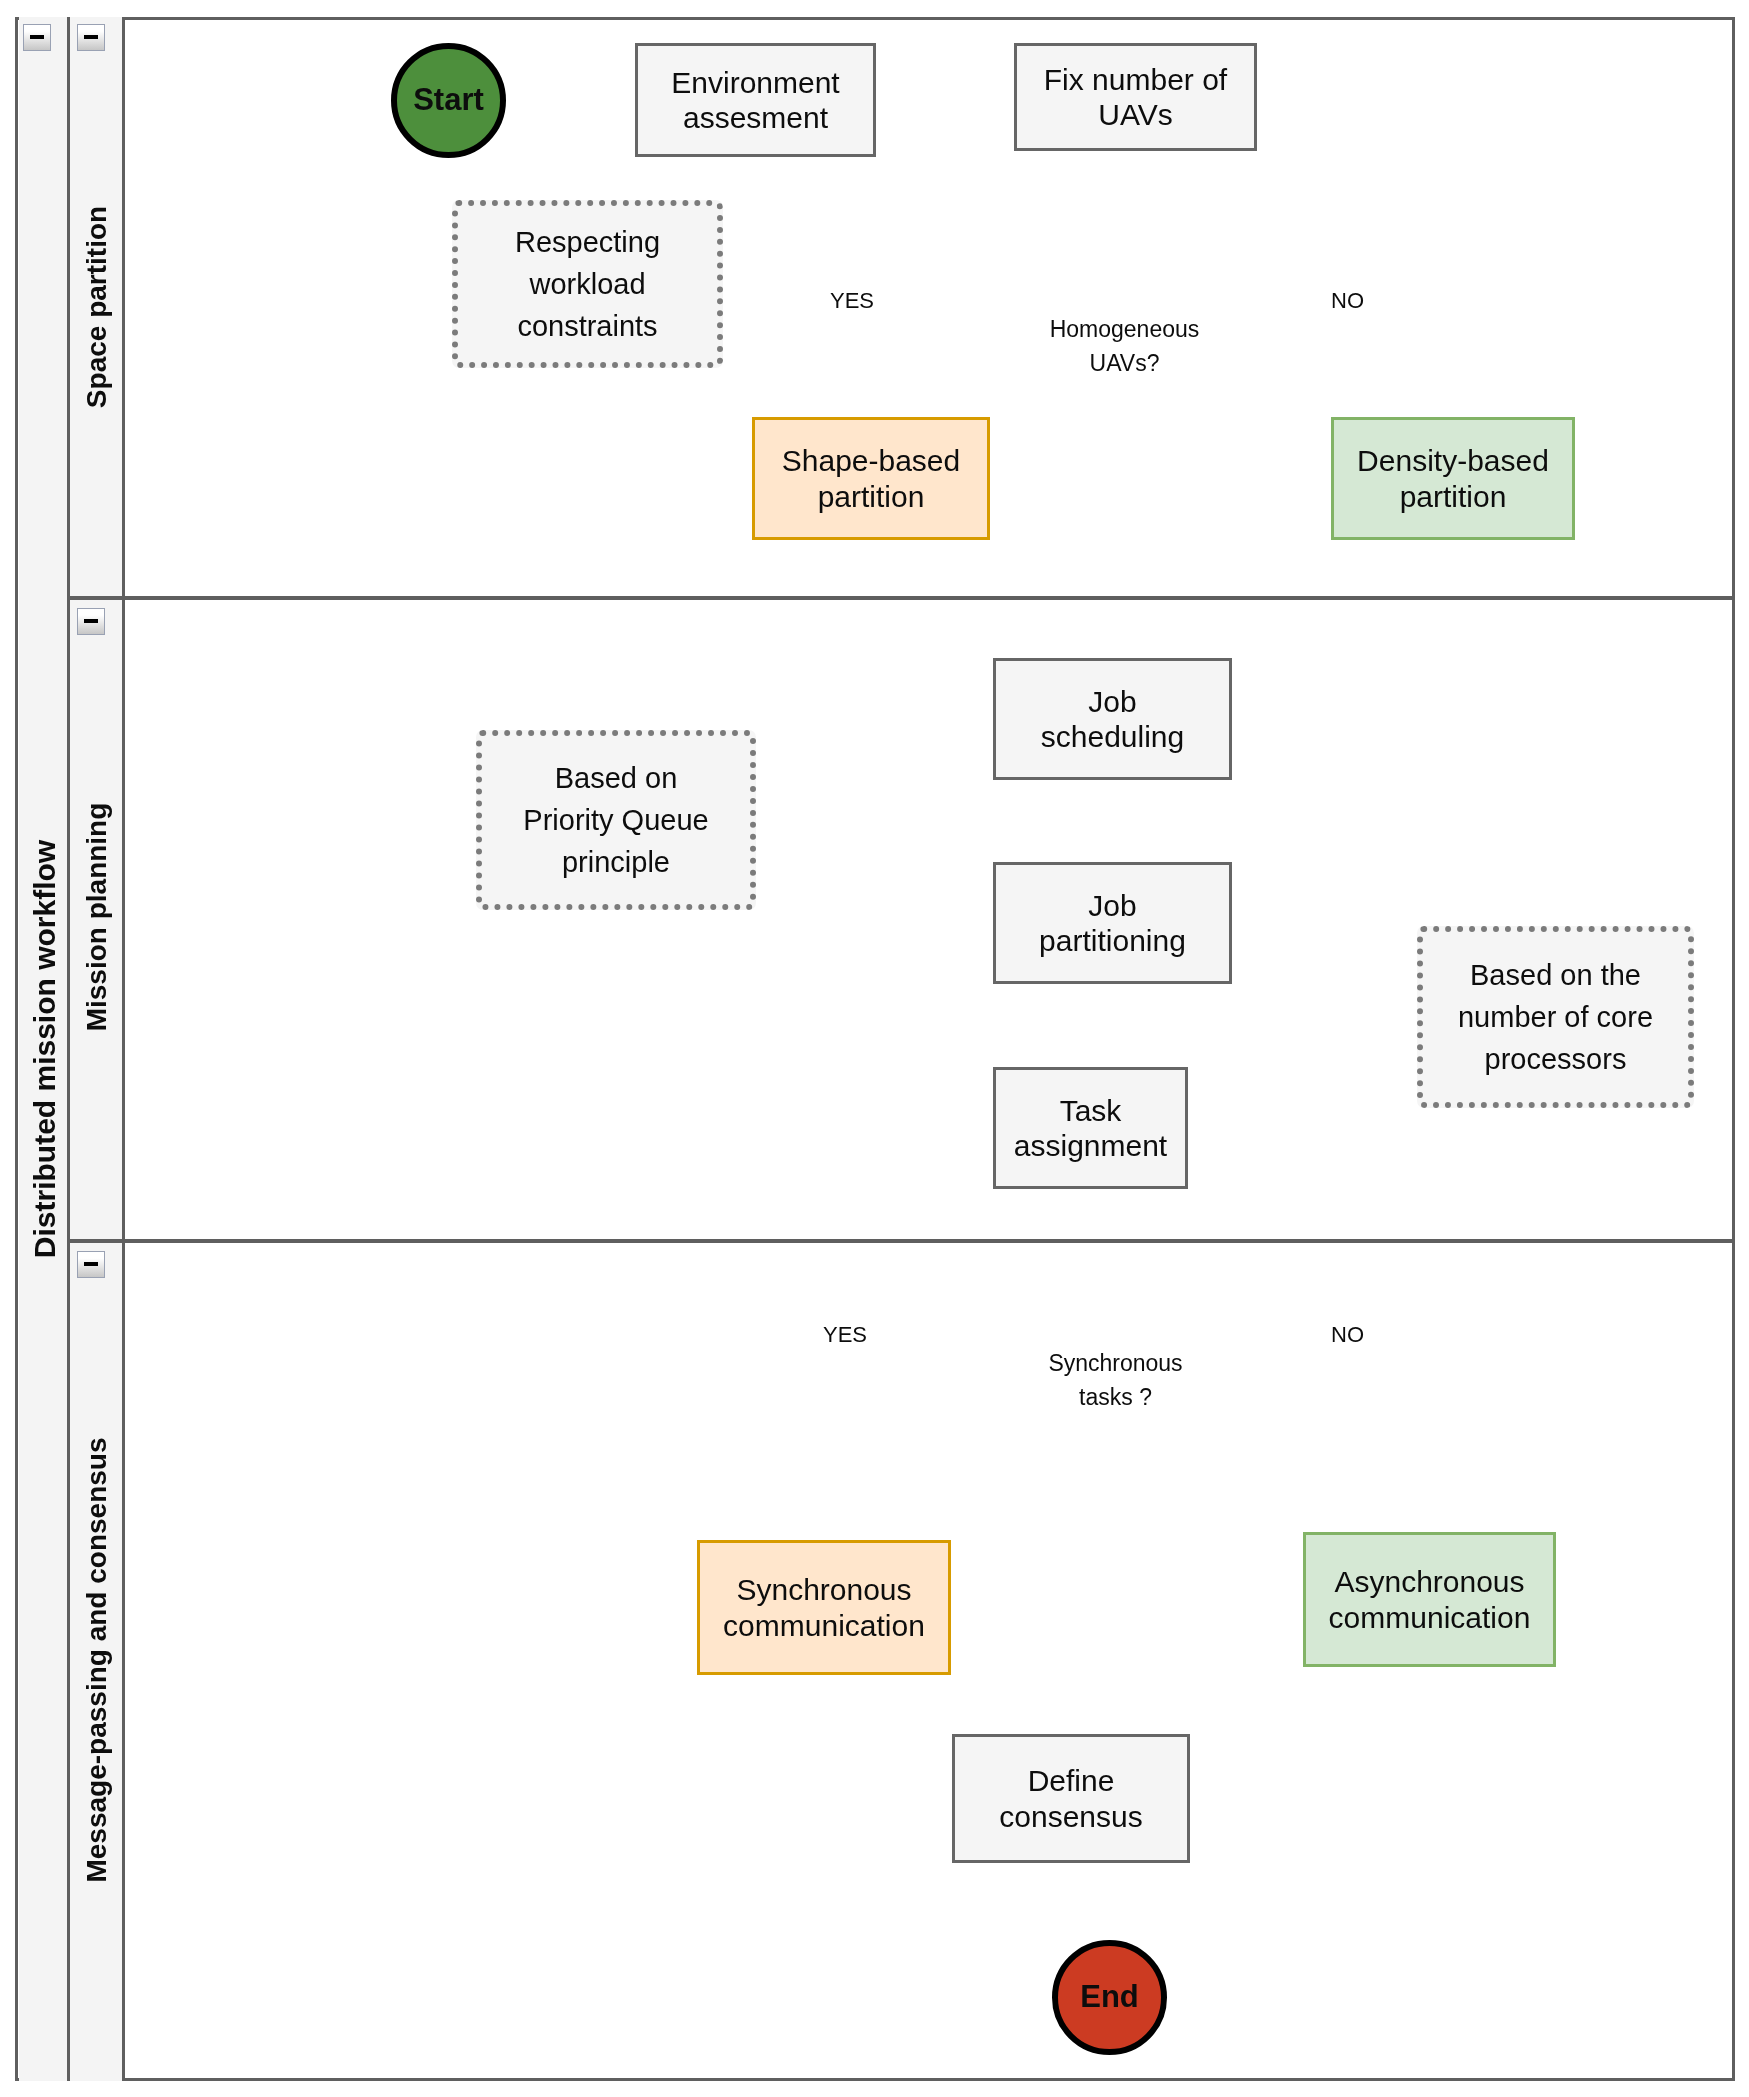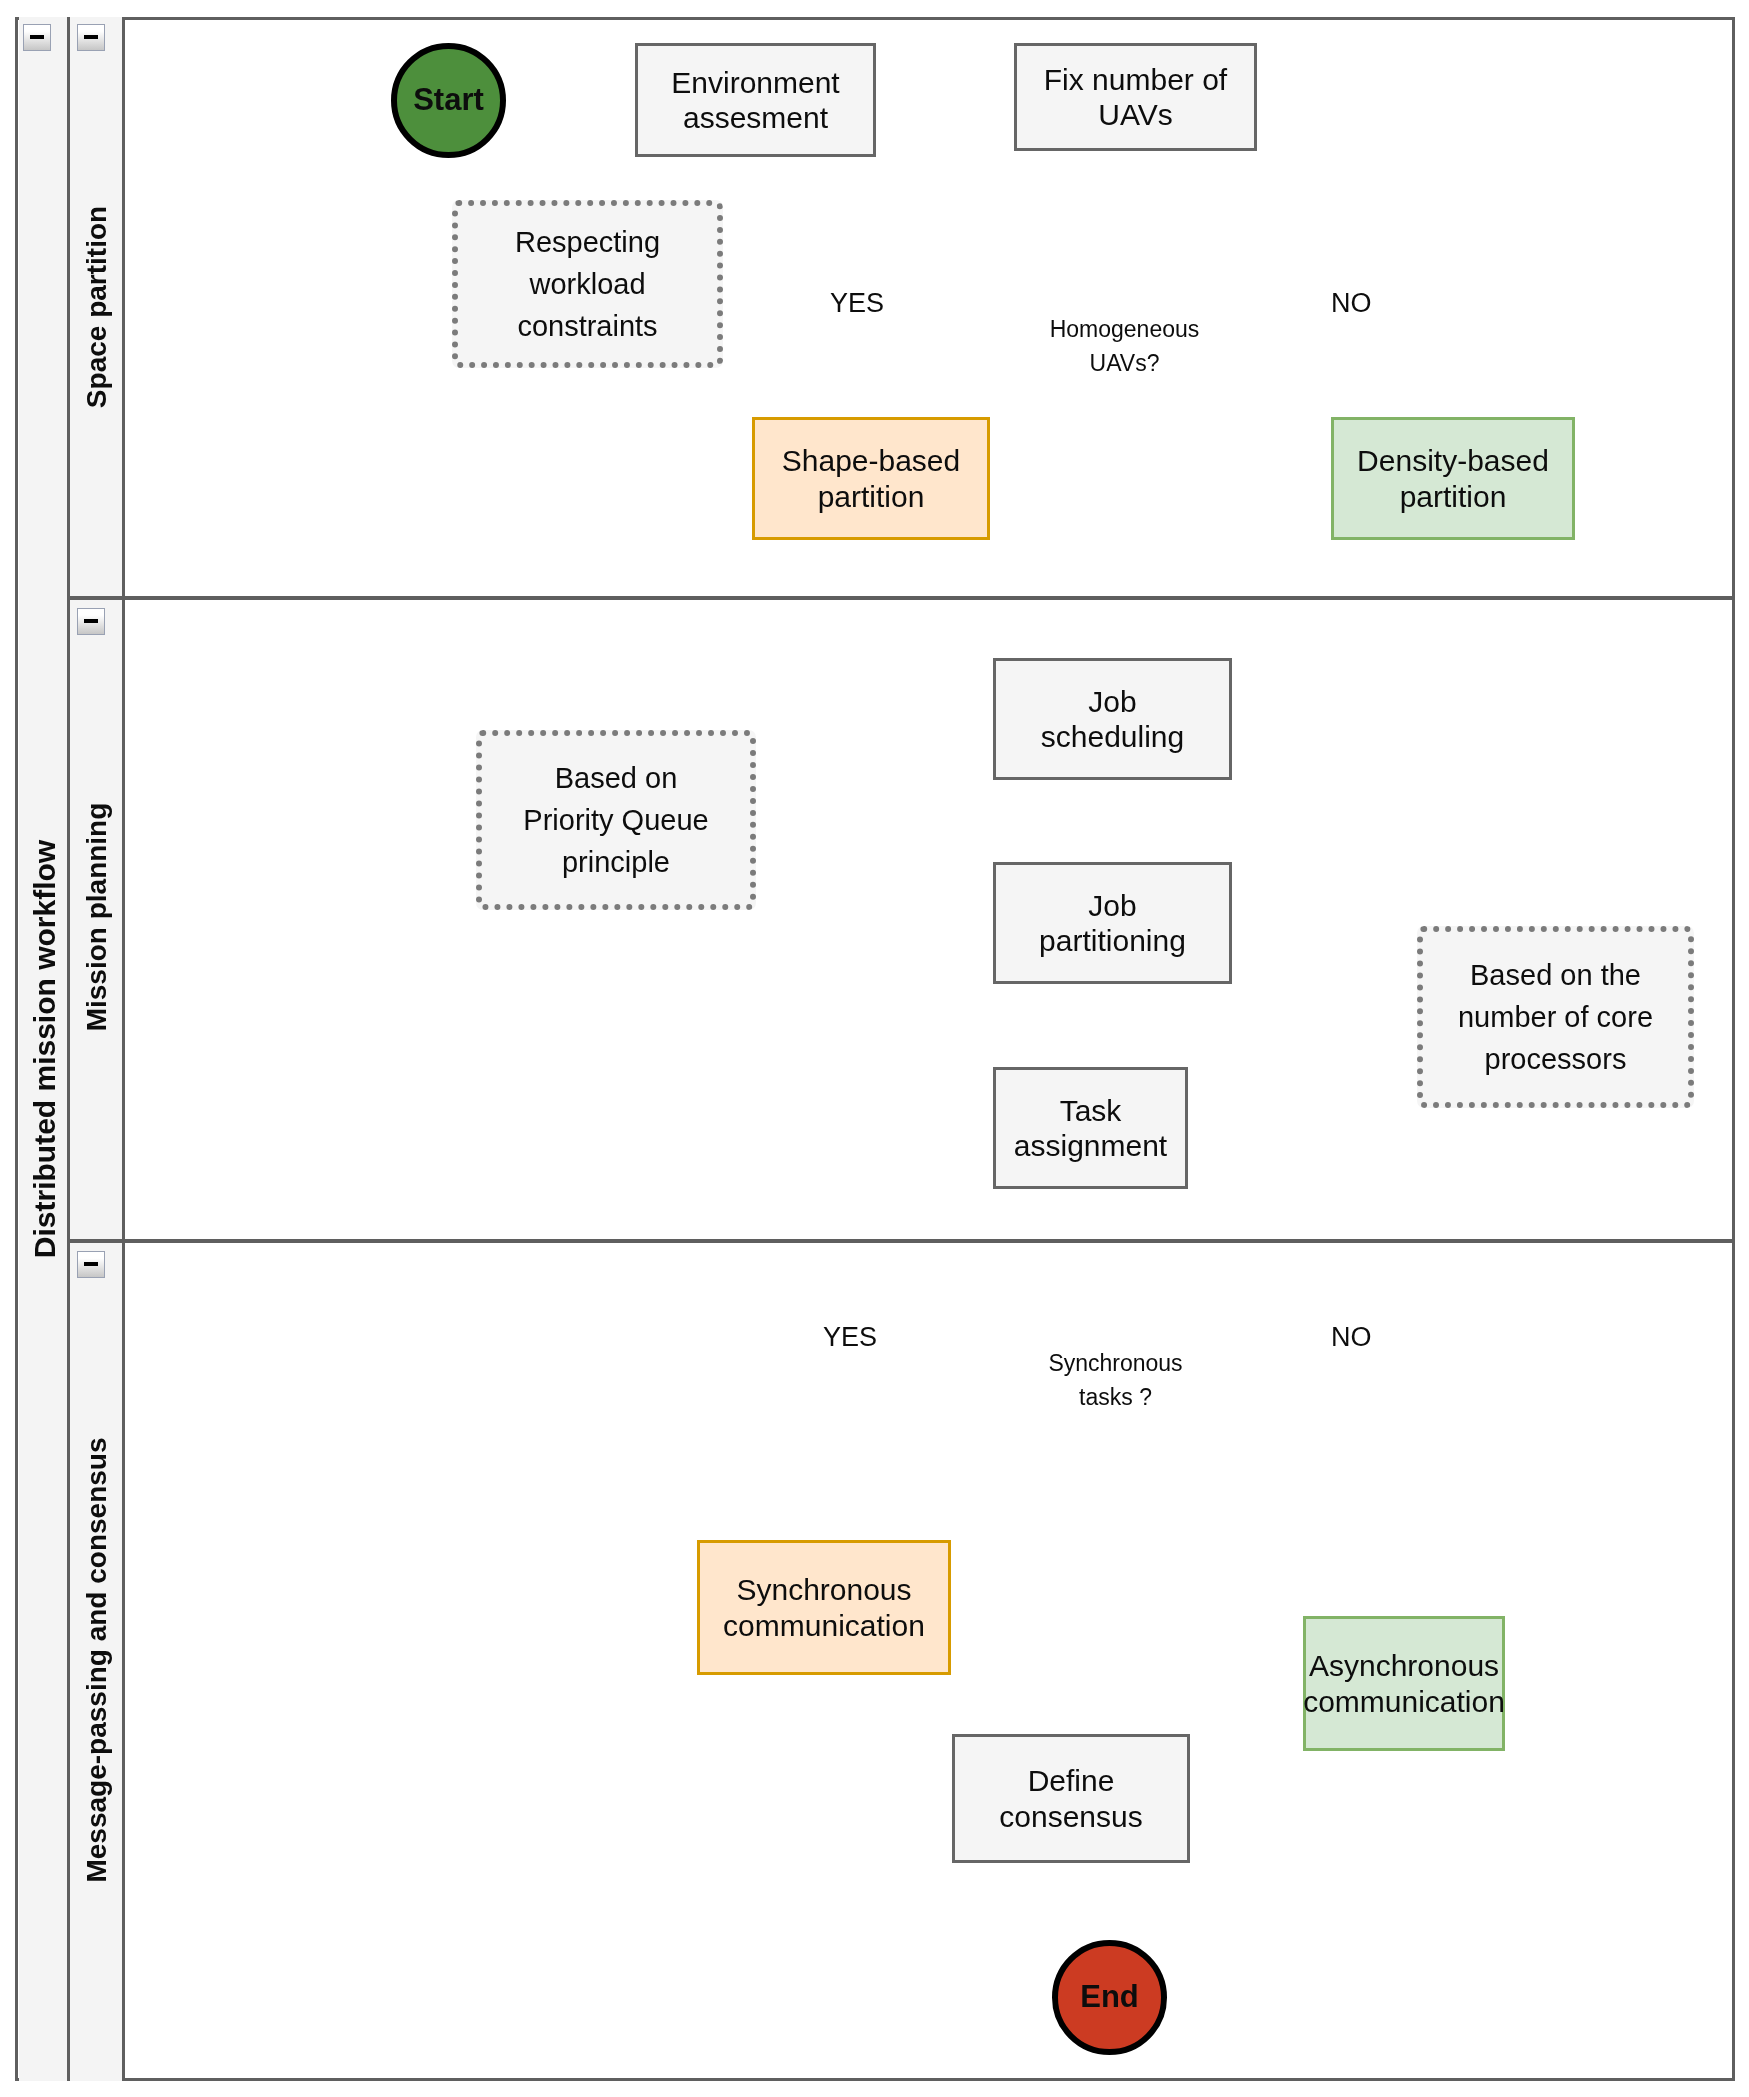--- a/index.html
+++ b/index.html
@@ -22,21 +22,21 @@
   
   .node{display:flex;align-items:center;justify-content:center;font-size:30px;line-height:1.18;}
   .process{background:var(--node-fill);border:3px solid var(--node-border);}
   .orange{background:var(--orange-fill);border:3px solid var(--orange-border);}
   .green{background:var(--green-fill);border:3px solid var(--green-border);}
   .circle{border-radius:50%;border:6px solid #000;font-weight:bold;font-size:31px;}
   #start-node{left:391px;top:43px;width:115px;height:115px;background:var(--start-fill);}
   #end-node{left:1052px;top:1940px;width:115px;height:115px;background:var(--end-fill);}
   .note{background:var(--node-fill);border:6px dotted #7b7b7b;border-radius:7.2px;font-size:29px;line-height:1.45;display:flex;align-items:center;justify-content:center;}
   .diamond-text{font-size:23px;line-height:1.5;display:flex;align-items:center;justify-content:center;}
-  .edge-label{font-size:27px;}
+  .edge-label{font-size:22px;}
   svg{position:absolute;left:0;top:0;}
 </style>
 </head>
 <body>
 
 <svg width="1750" height="2097" viewBox="0 0 2909 3487">
   <defs>
     <marker id="mGray" markerUnits="strokeWidth" markerWidth="11" markerHeight="9" refX="10" refY="4.5" orient="auto">
       <path d="M0,0 L11,4.5 L0,9 L2.8,4.5 Z" fill="#616161"></path>
     </marker>
@@ -194,21 +194,21 @@
 </div>
 
 <div class="abs edge-label" style="left:823px;top:1322px;">YES</div>
 <div class="abs edge-label" style="left:1331px;top:1322px;">NO</div>
 
 <div class="abs node orange" style="left:697px;top:1540px;width:254px;height:135px;">
   <span class="txt">Synchronous
 communication</span>
 </div>
 
-<div class="abs node green" style="left:1303px;top:1616px;width:202px;height:135px;">
+<div class="abs node green" style="left:1303px;top:1532px;width:253px;height:135px;">
   <span class="txt">Asynchronous
 communication</span>
 </div>
 
 <div class="abs node process" style="left:952px;top:1734px;width:238px;height:129px;">
   <span class="txt">Define
 consensus</span>
 </div>
 
 <div id="end-node" class="abs node circle">

